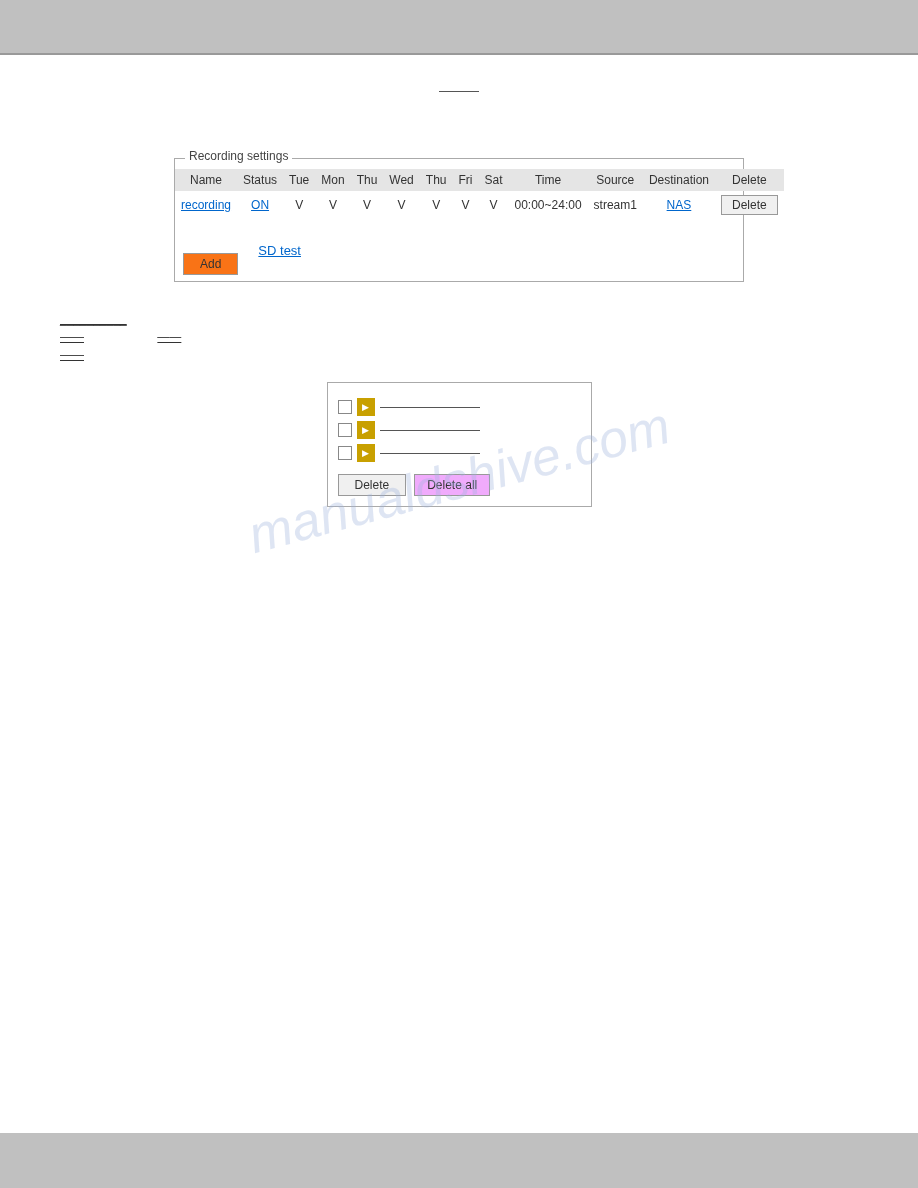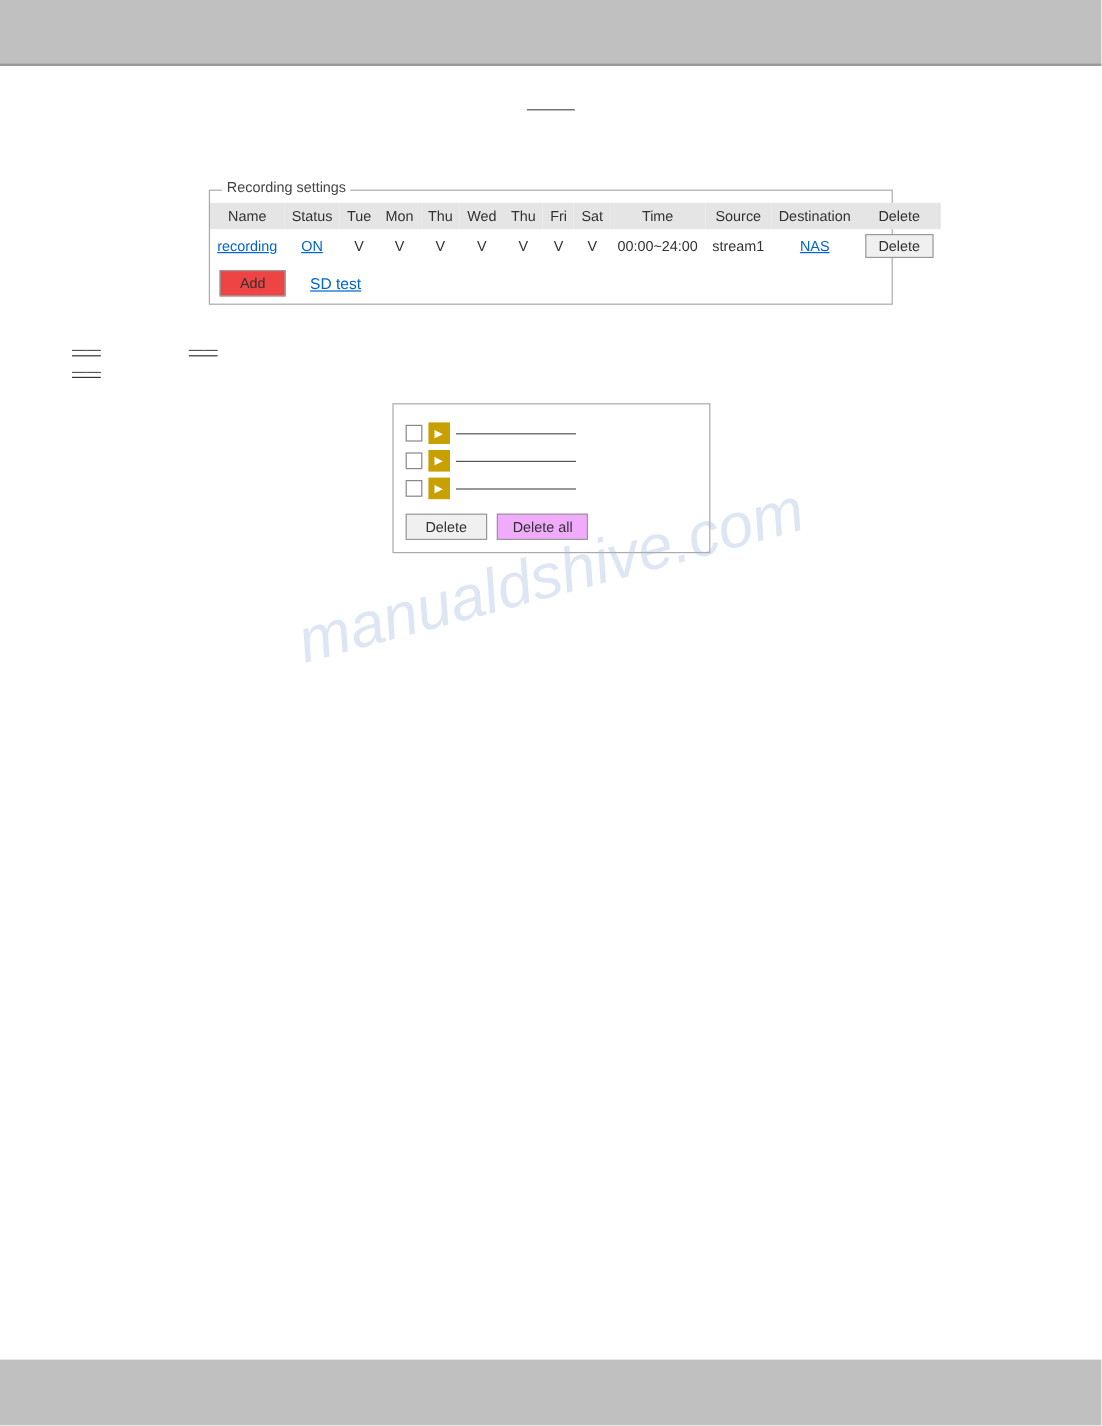--- a/index.html
+++ b/index.html
@@ -100,26 +100,27 @@
     }
 
     .rec-footer {
       padding: 6px 8px;
       display: flex;
       align-items: center;
       gap: 20px;
     }
 
     .btn-add {
-      background: #ef4444;
+      background: #f97316;
       border: 1px solid #999;
       padding: 3px 16px;
       font-size: 12px;
       cursor: pointer;
       color: #333;
+      margin-top: 28px;
     }
 
     
     .text-section {
       margin: 30px 0 20px 30px;
     }
 
     .underline-text {
       text-decoration: underline;
       font-size: 12px;
@@ -275,20 +276,23 @@
     </table>
 
     <div class="rec-footer">
       <button class="btn-add">Add</button>
       <span class="link-blue">SD test</span>
     </div>
   </div>
 
   <div class="text-section">
     <div class="text-line">
+      <span class="underline-text">__________</span>
+    </div>
+    <div class="text-line">
       <span style="text-decoration:underline; font-size:12px;">——</span>
       &nbsp;&nbsp;&nbsp;&nbsp;&nbsp;&nbsp;&nbsp;&nbsp;&nbsp;&nbsp;&nbsp;&nbsp;&nbsp;&nbsp;&nbsp;&nbsp;&nbsp;&nbsp;&nbsp;&nbsp;
       <span style="text-decoration:underline; font-size:12px;">——</span>
     </div>
     <div class="text-line">
       <span style="text-decoration:underline; font-size:12px;">——</span>
     </div>
   </div>
 
   <div class="file-panel">

